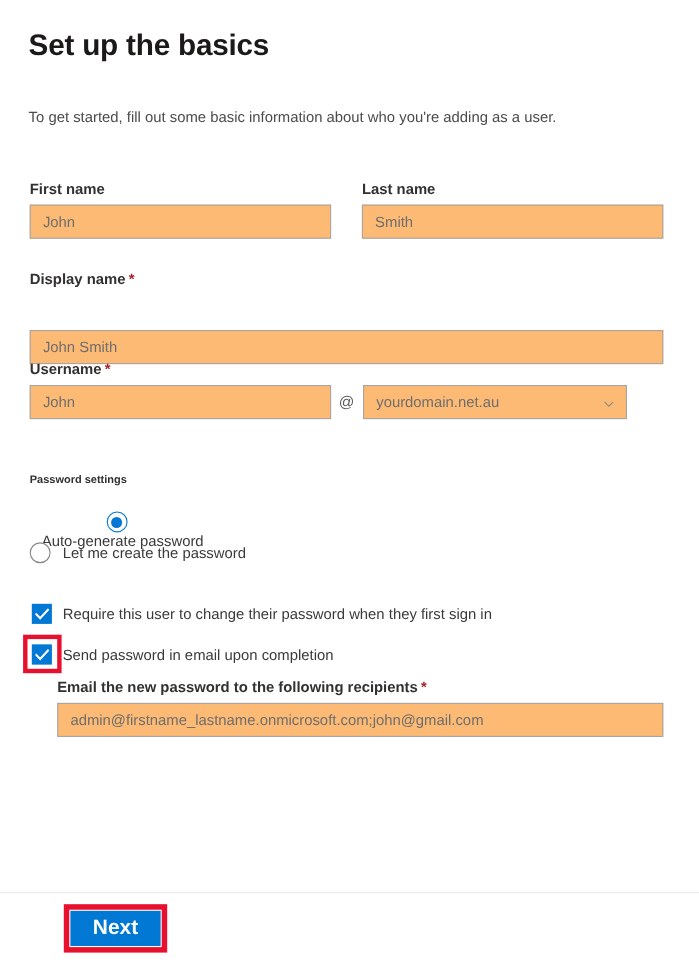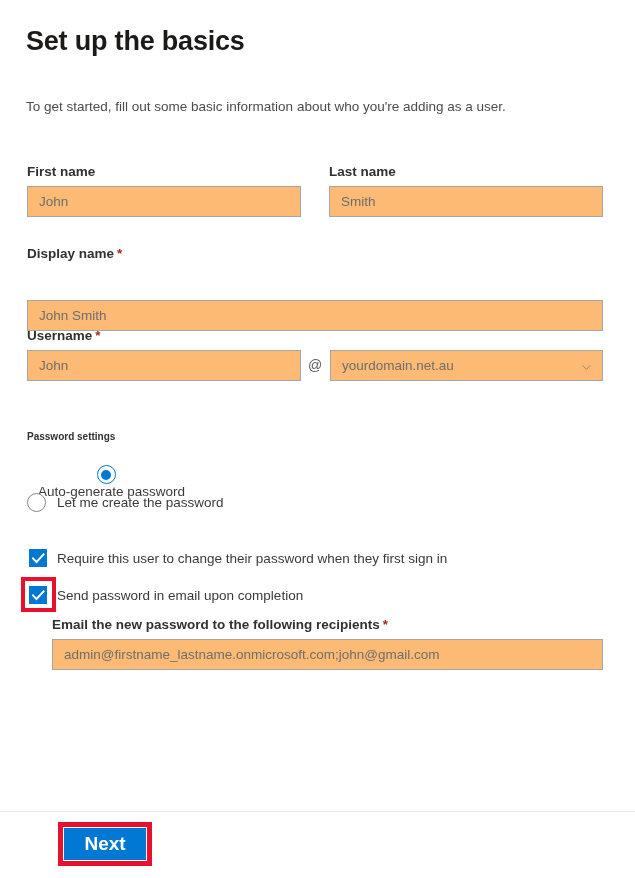--- a/index.html
+++ b/index.html
@@ -90,21 +90,21 @@
     left: 308px;
     top: 350px;
     height: 31px;
     line-height: 31px;
     font-size: 14px;
     color: #605e5c;
   }
   #domain-select {
     left: 330px;
     top: 350px;
-    width: 273px;
+    width: 240px;
     padding-right: 17px;
   }
   .chevron {
     position: absolute;
     right: 11px;
     top: 12px;
     width: 9px;
     height: 9px;
   }
   .chevron svg { display: block; }

